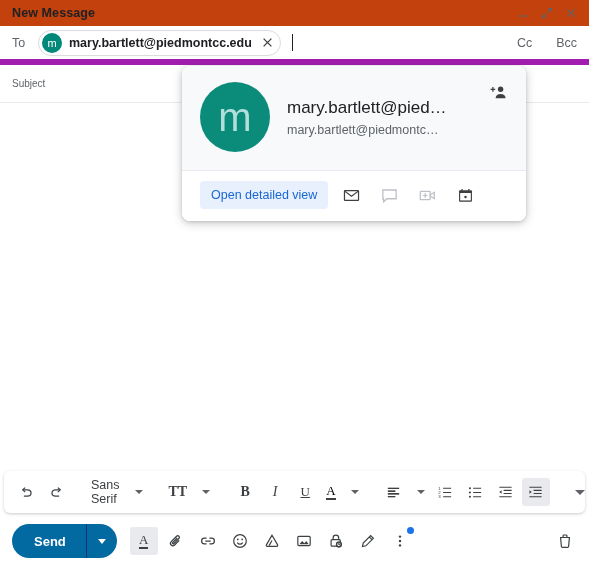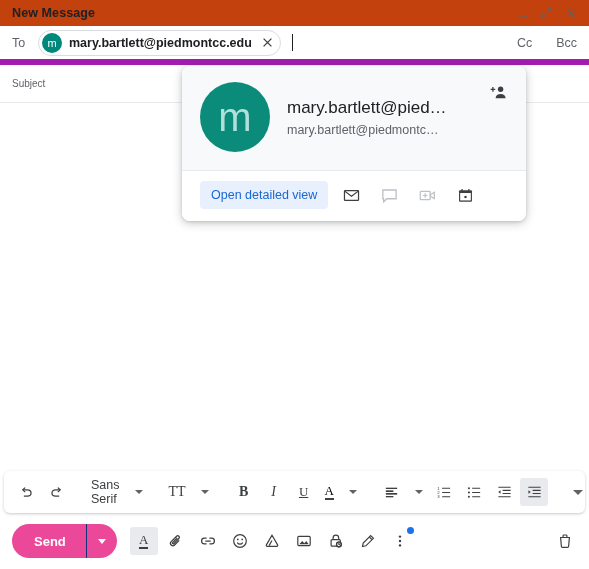--- a/index.html
+++ b/index.html
@@ -137,21 +137,21 @@
   
   .action-bar {
     height: 56px;
     display: flex; align-items: center;
     padding: 0 10px 0 12px;
     gap: 0;
     flex: 0 0 auto;
   }
   .send-group {
     display: inline-flex; align-items: stretch;
-    height: 34px; background: #ec4899;
+    height: 34px; background: #0369a1;
     border-radius: 17px; overflow: hidden;
     cursor: pointer; flex: 0 0 auto;
   }
   .send-label {
     display: flex; align-items: center; justify-content: center;
     padding: 0 20px 0 22px;
     color: #ffffff; font-size: 13px; font-weight: bold;
   }
   .send-divider { width: 1px; background: #12307c; }
   .send-arrow {
@@ -307,21 +307,21 @@
         <path d="M10.4 3.8L13 6.2l-2.6 2.4"></path>
       </svg>
     </div>
     <div class="tb-sep"></div>
     <div class="tb-font">
       <span class="tb-font-name">Sans Serif</span>
       <span class="tb-caret"></span>
     </div>
     <div class="tb-sep"></div>
     <div class="tb-font">
-      <span style="font-size:14px;color:#3c4043;font-family:'Liberation Serif',serif;">TT</span>
+      <span style="font-size:14px;color:#3c4043;font-family:'Liberation Serif',serif;font-weight:bold;">TT</span>
       <span class="tb-caret"></span>
     </div>
     <div class="tb-sep"></div>
     <div class="tb-btn tb-bold">B</div>
     <div class="tb-btn tb-italic">I</div>
     <div class="tb-btn">
       <span style="font-size:13px;text-decoration:underline;font-family:'Liberation Serif',serif;">U</span>
     </div>
     <div class="tb-font">
       <span style="font-size:13px;border-bottom:2px solid #3c4043;font-family:'Liberation Serif',serif;line-height:1.1;">A</span>

